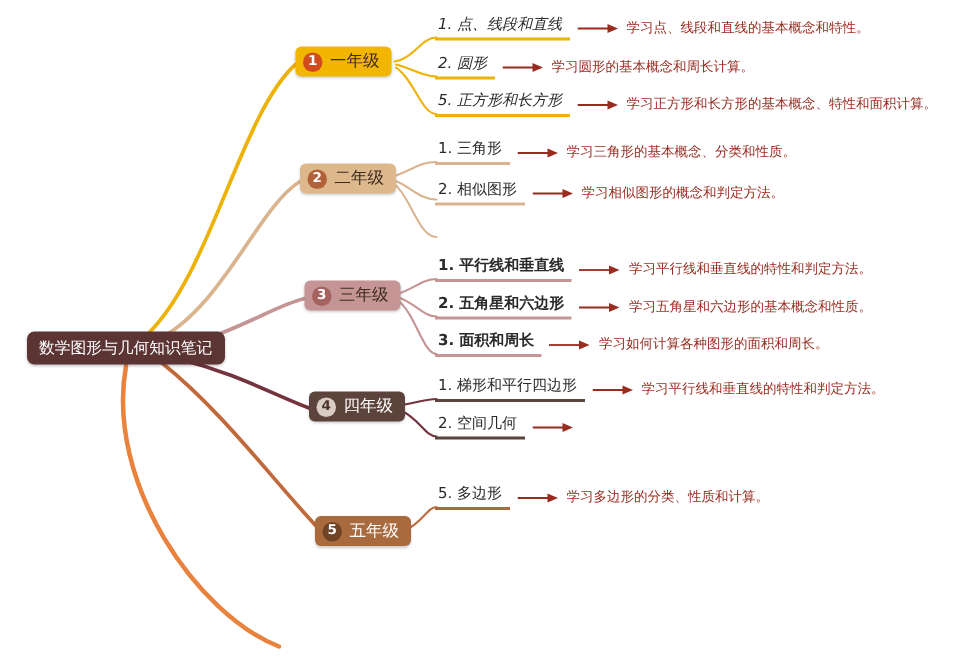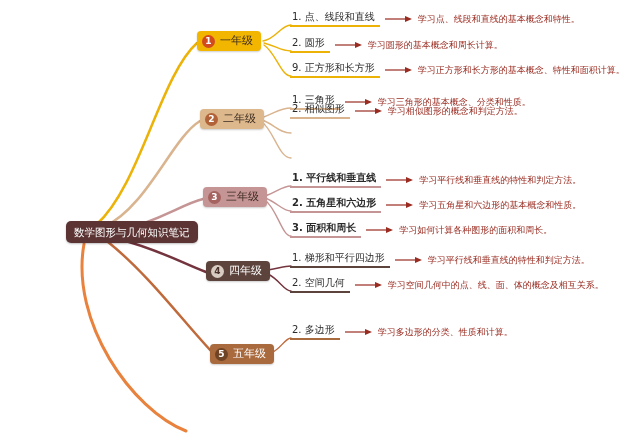--- a/index.html
+++ b/index.html
@@ -8,21 +8,20 @@
     font-family:"DejaVu Sans", sans-serif;
   }
   svg.lines{position:absolute;left:0;top:0;pointer-events:none;}
   svg.lines path{fill:none;stroke-linecap:round;}
 
   .root{
     position:absolute;left:18px;top:221px;
     background:#5c3434;color:#fff;border-radius:5px;
     padding:4px 8px;font-size:10.5px;line-height:14px;white-space:nowrap;
     box-shadow:0 1px 2px rgba(0,0,0,.25);
-    margin-left:48px;
   }
 
   .gnode{
     position:absolute;display:flex;align-items:center;gap:5px;
     border-radius:4px;padding:3px 8px 3px 5px;font-size:11px;line-height:14px;
     white-space:nowrap;box-shadow:0 1px 2px rgba(0,0,0,.2);
   }
   .badge{
     display:inline-flex;align-items:center;justify-content:center;
     width:13px;height:13px;border-radius:50%;
@@ -40,21 +39,21 @@
   .b4 .badge{background:#6f4425;}
 
   .subtopic{
     position:absolute;left:290px;display:flex;align-items:flex-end;gap:5px;
     white-space:nowrap;
   }
   .subtopic .topic{
     font-size:10px;line-height:13px;color:#2a2a2a;
     padding:0 5px 2px 2px;border-bottom:2px solid #999;
   }
-  .subtopic.b0 .topic{border-color:#ecb206;}
+  .subtopic.b0 .topic{border-color:#ecb206;font-style:italic;}
   .subtopic.b1 .topic{border-color:#d9b48f;text-align:right;}
   .subtopic.b2 .topic{border-color:#c59595;font-weight:bold;}
   .subtopic.b3 .topic{border-color:#5c443c;}
   .subtopic.b4 .topic{border-color:#a96a3e;}
   .subtopic .arrow{margin-bottom:4px;flex:0 0 auto;}
   .subtopic .desc{
     font-size:9px;line-height:12px;color:#992b20;margin-bottom:2px;
   }
 </style>
 </head>
@@ -124,37 +123,37 @@
   </div>
   <div class="subtopic b0" style="top:36px">
     <span class="topic">2. 圆形</span>
     <svg class="arrow" width="28" height="8" viewBox="0 0 28 8">
         <path d="M0,4 H21" stroke="#992b20" stroke-width="1.2" fill="none"></path>
         <path d="M20,1 L27,4 L20,7 Z" fill="#992b20"></path>
       </svg>
     <span class="desc">学习圆形的基本概念和周长计算。</span>
   </div>
   <div class="subtopic b0" style="top:61px">
-    <span class="topic">9. 正方形和长方形</span>
+    <span class="topic">5. 正方形和长方形</span>
     <svg class="arrow" width="28" height="8" viewBox="0 0 28 8">
         <path d="M0,4 H21" stroke="#992b20" stroke-width="1.2" fill="none"></path>
         <path d="M20,1 L27,4 L20,7 Z" fill="#992b20"></path>
       </svg>
     <span class="desc">学习正方形和长方形的基本概念、特性和面积计算。</span>
   </div>
 
   <div class="subtopic b1" style="top:93px">
     <span class="topic">1. 三角形</span>
     <svg class="arrow" width="28" height="8" viewBox="0 0 28 8">
         <path d="M0,4 H21" stroke="#992b20" stroke-width="1.2" fill="none"></path>
         <path d="M20,1 L27,4 L20,7 Z" fill="#992b20"></path>
       </svg>
     <span class="desc">学习三角形的基本概念、分类和性质。</span>
   </div>
-  <div class="subtopic b1" style="top:102px">
+  <div class="subtopic b1" style="top:120px">
     <span class="topic">2. 相似图形</span>
     <svg class="arrow" width="28" height="8" viewBox="0 0 28 8">
         <path d="M0,4 H21" stroke="#992b20" stroke-width="1.2" fill="none"></path>
         <path d="M20,1 L27,4 L20,7 Z" fill="#992b20"></path>
       </svg>
     <span class="desc">学习相似图形的概念和判定方法。</span>
   </div>
 
   <div class="subtopic b2" style="top:171px">
     <span class="topic">1. 平行线和垂直线</span>
@@ -188,25 +187,24 @@
         <path d="M20,1 L27,4 L20,7 Z" fill="#992b20"></path>
       </svg>
     <span class="desc">学习平行线和垂直线的特性和判定方法。</span>
   </div>
   <div class="subtopic b3" style="top:276px">
     <span class="topic">2. 空间几何</span>
     <svg class="arrow" width="28" height="8" viewBox="0 0 28 8">
         <path d="M0,4 H21" stroke="#992b20" stroke-width="1.2" fill="none"></path>
         <path d="M20,1 L27,4 L20,7 Z" fill="#992b20"></path>
       </svg>
-    <span class="desc">学习空间几何中的点、线、面、体的概念及相互关系。</span>
   </div>
 
   <div class="subtopic b4" style="top:323px">
-    <span class="topic">2. 多边形</span>
+    <span class="topic">5. 多边形</span>
     <svg class="arrow" width="28" height="8" viewBox="0 0 28 8">
         <path d="M0,4 H21" stroke="#992b20" stroke-width="1.2" fill="none"></path>
         <path d="M20,1 L27,4 L20,7 Z" fill="#992b20"></path>
       </svg>
     <span class="desc">学习多边形的分类、性质和计算。</span>
   </div>
 
 </div>
 
 </body></html>

